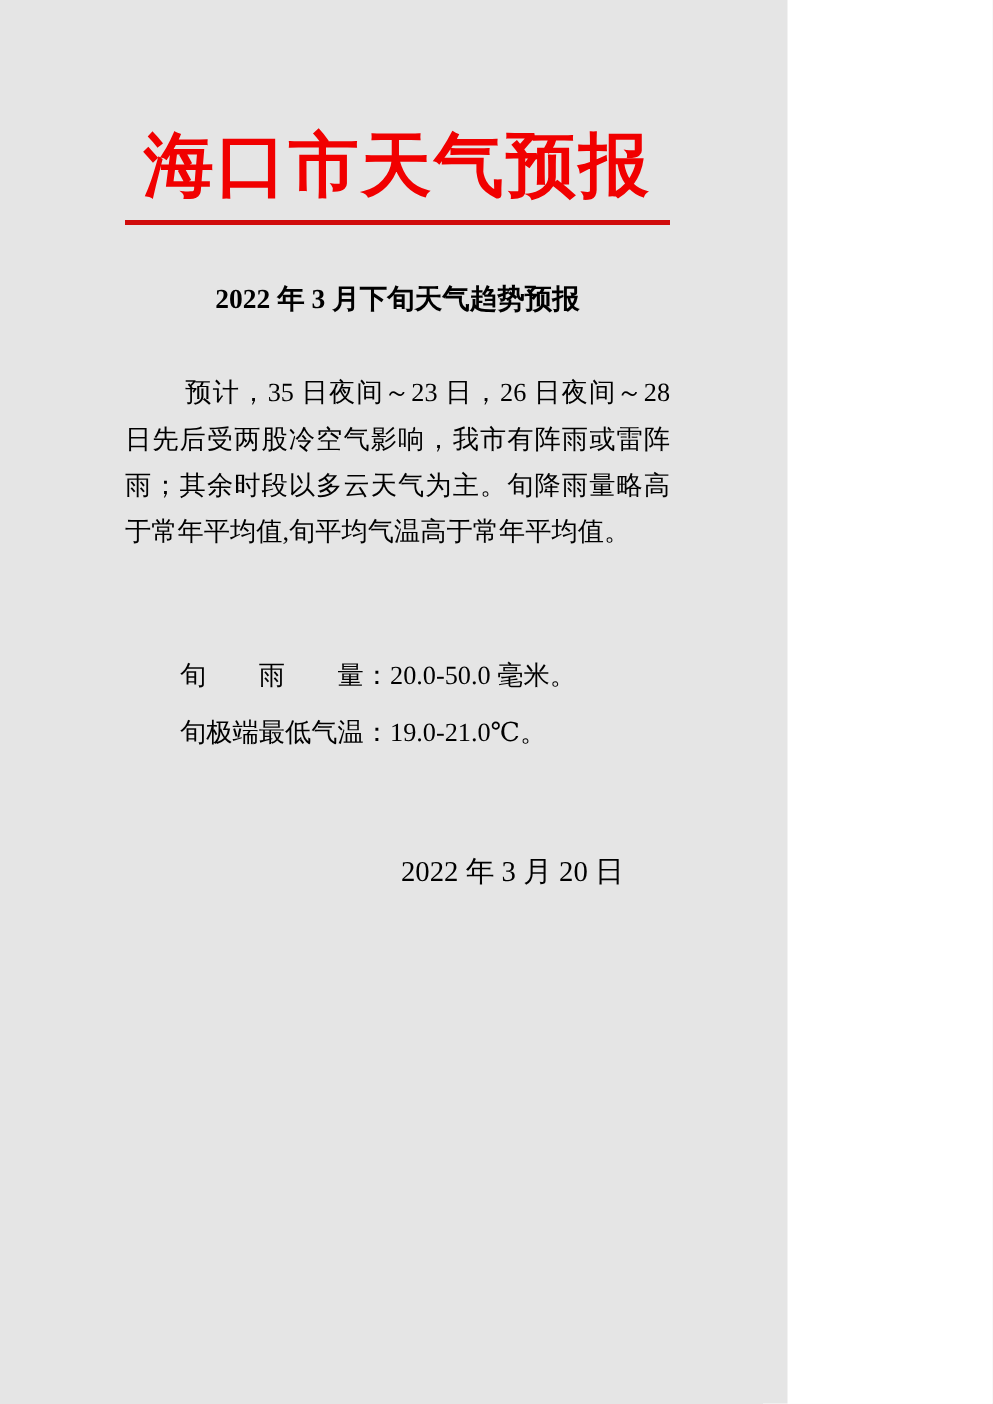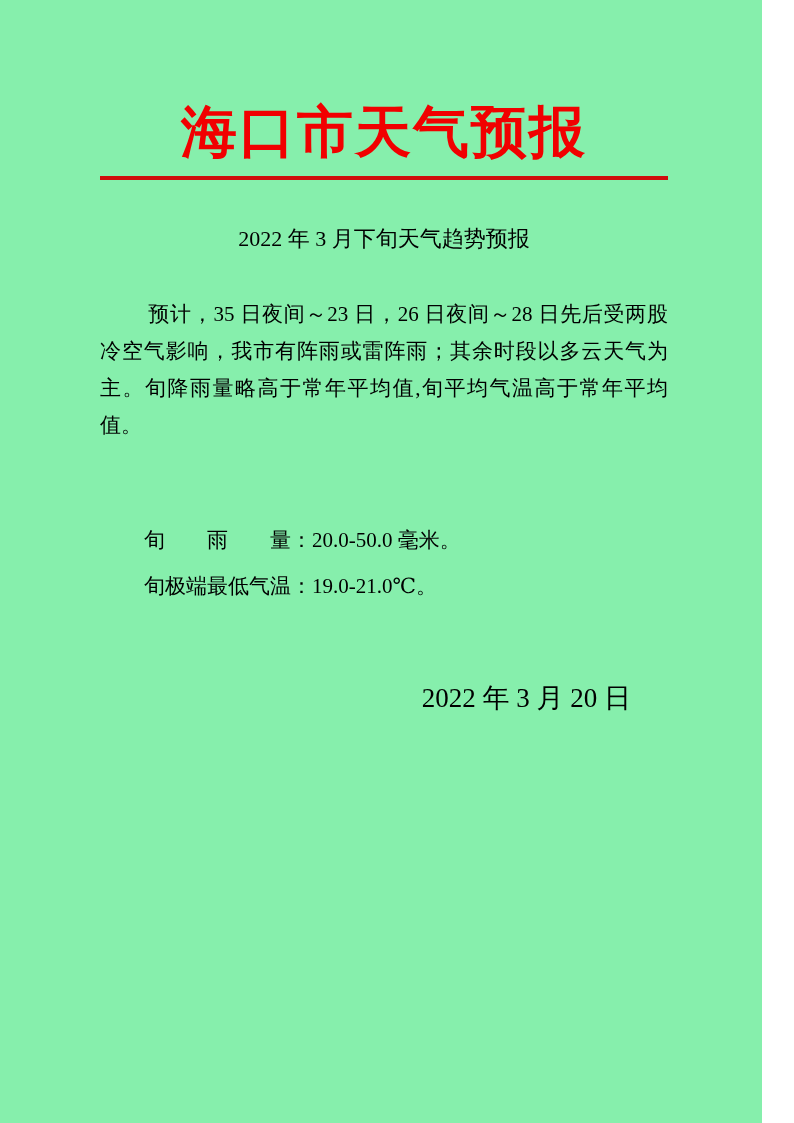--- a/index.html
+++ b/index.html
@@ -9,24 +9,24 @@
   }
   body {
     width: 794px;
     height: 1123px;
     overflow: hidden;
     color: #000000;
     font-family: "Liberation Serif", "DejaVu Serif", serif;
   }
   .page {
     box-sizing: border-box;
-    width: 762px;
+    width: 630px;
     height: 1123px;
     padding: 0 94px 0 100px;
-    background: #86efac;
+    background: #e5e5e5;
   }
   .doc-title {
     margin: 0;
     padding-top: 96px;
     font-family: "Liberation Sans", "DejaVu Sans", sans-serif;
     font-weight: bold;
     font-size: 56px;
     line-height: 72px;
     letter-spacing: 2px;
     text-align: center;
@@ -48,21 +48,21 @@
     font-size: 21px;
     line-height: 28px;
   }
   .rule {
     margin-top: 8px;
     height: 4px;
     background: #d00c0c;
   }
   .subtitle {
     margin: 44px 0 0 0;
-    font-weight: normal;
+    font-weight: bold;
     font-size: 22px;
     line-height: 30px;
     text-align: center;
   }
   .body-paragraph {
     margin: 42px 0 0 0;
     font-size: 21px;
     line-height: 37px;
     text-align: justify;
     text-indent: 2.3em;
@@ -76,21 +76,21 @@
   .stat-label {
     display: inline-block;
     width: 7em;
     text-align: justify;
     text-align-last: justify;
     text-justify: inter-character;
   }
   .doc-date {
     margin-top: 75px;
     padding-right: 37px;
-    font-size: 27px;
+    font-size: 23px;
     line-height: 28px;
     text-align: right;
   }
 </style>
 </head>
 <body>
 
 <div class="page">
 
   <h1 class="doc-title">海口市天气预报</h1>

